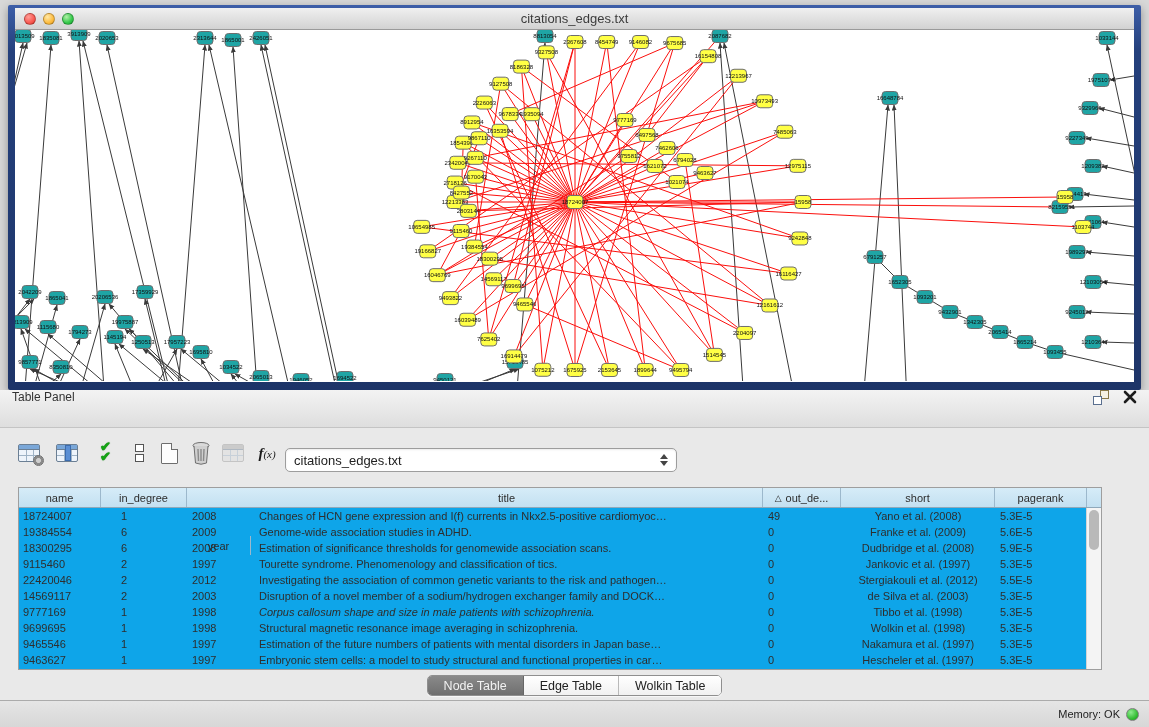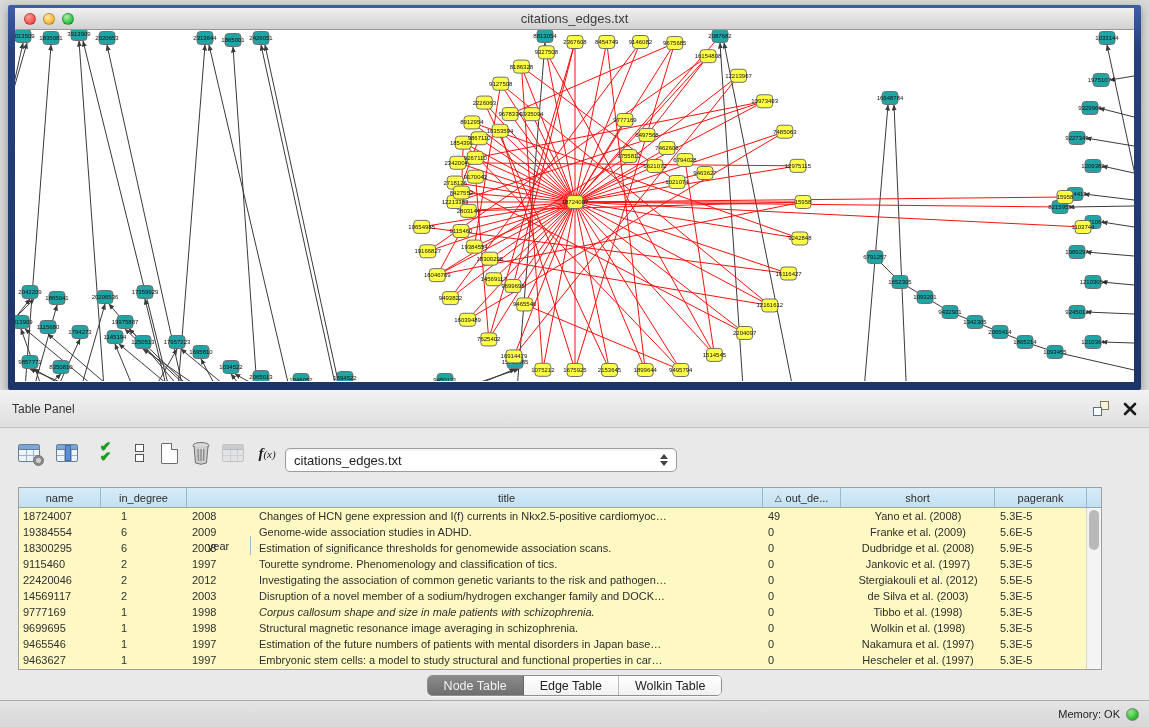--- a/index.html
+++ b/index.html
@@ -19,21 +19,21 @@
   .light.yellow { background:radial-gradient(circle at 35% 30%, #ffe9a8,#fdbc40 60%,#df9a1f); }
   .light.green { background:radial-gradient(circle at 35% 30%, #b2f0a8,#35c94b 60%,#1da336); }
   .win-title { flex:1; text-align:center; font-size:13px; color:#3c3c3c; }
   .canvas { position:relative; width:1119px; height:351px; background:#ffffff; overflow:hidden; }
   .canvas svg { position:absolute; left:0; top:0; }
 
   
   .table-panel { position:absolute; left:0; top:390px; width:1149px; height:337px;
     background:#e9e9e9; }
   .panel-header { height:38px; background:linear-gradient(180deg,#f3f3f3,#dedede);
-    border-bottom:1px solid #c4c4c4; display:flex; align-items:center; padding:0 12px; }
+    border-bottom:1px solid #c4c4c4; display:flex; align-items:flex-start; padding:0 12px; }
   .panel-title { font-size:12px; color:#333; }
   .panel-header .spacer { flex:1; }
   .float-icon { position:relative; width:16px; height:15px; margin-right:14px; cursor:pointer; }
   .float-icon .sq1 { position:absolute; right:0; top:0; width:9px; height:9px;
     border:1.5px solid #8a7a4a; background:#f6f2e4; }
   .float-icon .sq2 { position:absolute; left:0; bottom:0; width:9px; height:9px;
     border:1.5px solid #5a6f8f; background:#fff; }
   .close-x { width:14px; height:14px; cursor:pointer; }
 
   .toolbar { position:absolute; left:0; top:44px; width:1149px; height:40px; }
@@ -46,21 +46,21 @@
     border:1px solid #9d9d9d; border-radius:5px; display:flex; align-items:center;
     padding:0 8px; cursor:pointer; box-shadow:inset 0 1px 2px rgba(0,0,0,.08); }
   .combo-text { flex:1; font-size:13px; color:#222; }
   .combo-arrows { display:flex; flex-direction:column; gap:2px; }
   .combo-arrows i { display:block; width:0; height:0; border-left:4px solid transparent;
     border-right:4px solid transparent; }
   .combo-arrows .up { border-bottom:5px solid #444; }
   .combo-arrows .dn { border-top:5px solid #444; }
 
   
-  .tbl { position:absolute; left:18px; top:97px; width:1084px; height:183px; background:#fef9c3;
+  .tbl { position:absolute; left:18px; top:97px; width:1084px; height:183px; background:#0ea5e9;
     border:1px solid #9e9e9e; display:flex; flex-direction:column; }
   .tbl-head { display:flex; height:20px; background:linear-gradient(180deg,#d6ecf8,#c3e0f1);
     border-bottom:1px solid #8fa8ba; flex:none; }
   .th { font-size:11px; color:#2c2c2c; display:flex; align-items:center; justify-content:center;
     border-right:1px solid #9cb8cc; height:100%; overflow:hidden; white-space:nowrap; cursor:pointer; }
   .th .sort { margin-right:4px; font-size:9px; color:#2c2c2c; }
   .tbl-body { flex:1; overflow:hidden; position:relative; }
   .tr { display:flex; height:16px; align-items:center; }
   .td { font-size:11px; color:#2e2e2e; white-space:nowrap; overflow:hidden; height:16px;
     line-height:16px; }

